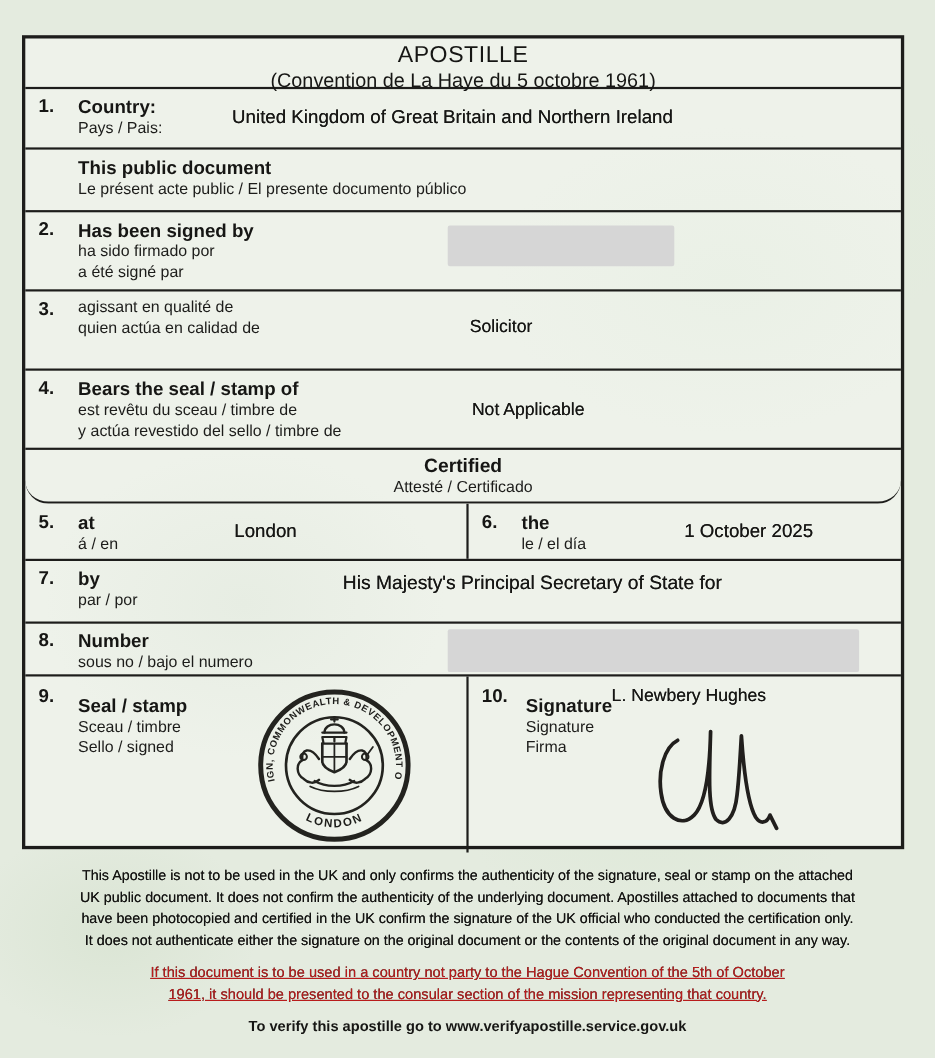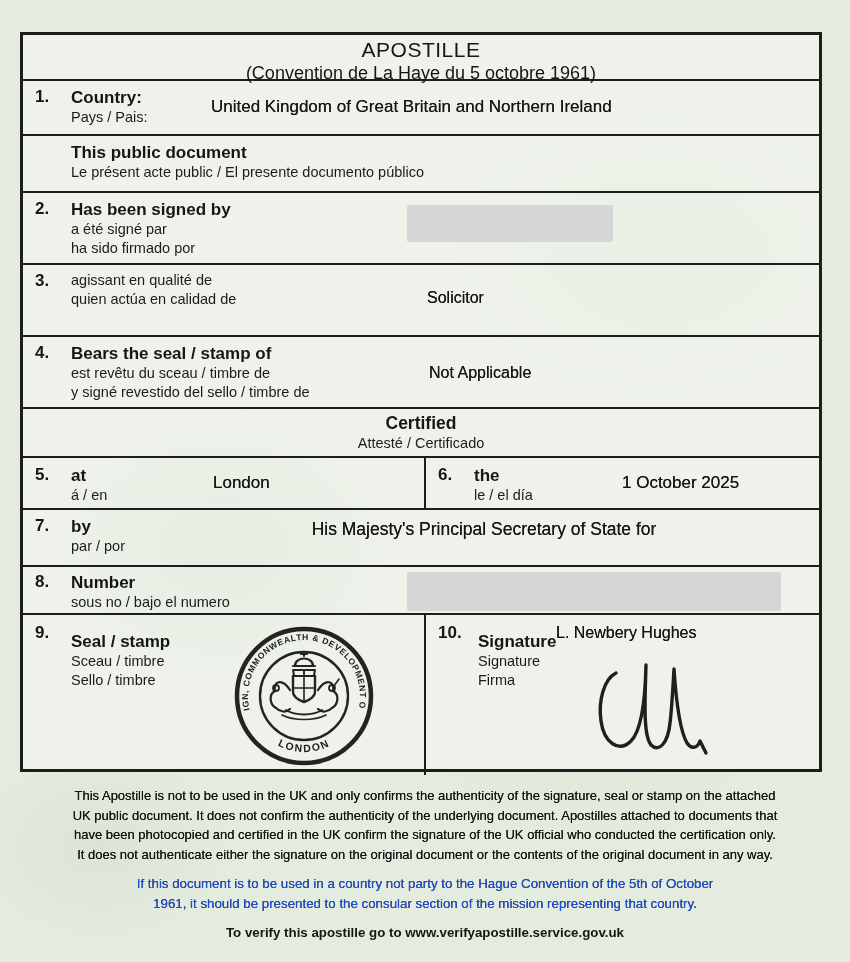--- a/index.html
+++ b/index.html
@@ -34,21 +34,21 @@
   .val{position:absolute;font-size:16px;text-shadow:0 0 .4px #2a2a28;}
   .redact{position:absolute;background:#d6d6d6;border-radius:2px;}
   .r1{height:55px;}
   .r1 .val{left:188px;top:16px;font-size:17px;}
   .rpub{height:57px;}
   .r2{height:72px;}
   .r3{height:72px;}
   .r3 .val{left:404px;top:24px;}
   .r4{height:72px;}
   .r4 .val{left:406px;top:27px;}
-  .rcert{height:49px;text-align:center;padding-top:4px;}
+  .rcert{height:49px;text-align:center;padding-top:4px;border-radius:21px;}
   .rcert .main{font-size:17.5px;}
   .split{display:flex;}
   .cell{position:relative;box-sizing:border-box;}
   .cellL{width:403px;border-right:2px solid #1d1d1b;}
   .cellR{flex:1;}
   .r56{height:52px;}
   .r56 .num{top:7px;}
   .r56 .lblblk{padding-top:7px;}
   .r56 .cellL .val{left:190px;top:15px;font-size:17px;}
   .r56 .cellR .val{left:196px;top:15px;font-size:17px;}
@@ -62,21 +62,21 @@
   .r910 .num{top:8px;}
   .r910 .lblblk{padding-top:16px;}
   .r910 .cellR .lblblk{padding-left:52px;}
   .sealwrap{position:absolute;left:206px;top:6px;width:150px;height:150px;}
   .pname{position:absolute;left:130px;top:9px;font-size:16px;text-shadow:0 0 .4px #2a2a28;}
   .sigwrap{position:absolute;left:168px;top:36px;width:130px;height:118px;}
   .footer{position:absolute;left:0;top:774px;width:850px;text-align:center;}
   .fp1{margin:12px auto 0;width:730px;font-size:13px;line-height:19.5px;
        color:#131311;text-shadow:0 0 .45px #2e2e2c;}
   .fp2{margin:10px auto 0;width:700px;font-size:13.3px;line-height:19.5px;
-       color:#1d4ed8;text-shadow:0 0 .45px #2e2e2c;}
+       color:#b91c1c;text-shadow:0 0 .45px #2e2e2c;text-decoration:underline;}
   .fp3{margin:12px auto 0;font-size:13.3px;font-weight:bold;}
   .fline{display:block;}
   svg{display:block;}
 </style>
 </head>
 <body>
 
 <div class="tbl">
 
   <div class="row hdr">
@@ -97,41 +97,41 @@
     <div class="lblblk">
       <div class="main">This public document</div>
       <div class="sub">Le présent acte public / El presente documento público</div>
     </div>
   </div>
 
   <div class="row r2">
     <span class="num">2.</span>
     <div class="lblblk">
       <div class="main">Has been signed by</div>
+      <div class="sub">ha sido firmado por</div>
       <div class="sub">a été signé par</div>
-      <div class="sub">ha sido firmado por</div>
     </div>
     <div class="redact" style="left:384px;top:12px;width:206px;height:37px;"></div>
   </div>
 
   <div class="row r3">
     <span class="num">3.</span>
     <div class="lblblk">
       <div class="sub">agissant en qualité de</div>
       <div class="sub">quien actúa en calidad de</div>
     </div>
     <span class="val">Solicitor</span>
   </div>
 
   <div class="row r4">
     <span class="num">4.</span>
     <div class="lblblk">
       <div class="main">Bears the seal / stamp of</div>
       <div class="sub">est revêtu du sceau / timbre de</div>
-      <div class="sub">y signé revestido del sello / timbre de</div>
+      <div class="sub">y actúa revestido del sello / timbre de</div>
     </div>
     <span class="val">Not Applicable</span>
   </div>
 
   <div class="row rcert">
     <div class="main">Certified</div>
     <div class="sub">Attesté / Certificado</div>
   </div>
 
   <div class="row r56 split">
@@ -172,21 +172,21 @@
     </div>
     <div class="redact" style="left:384px;top:5px;width:374px;height:39px;"></div>
   </div>
 
   <div class="row r910 split">
     <div class="cell cellL">
       <span class="num">9.</span>
       <div class="lblblk">
         <div class="main">Seal / stamp</div>
         <div class="sub">Sceau / timbre</div>
-        <div class="sub">Sello / timbre</div>
+        <div class="sub">Sello / signed</div>
       </div>
       <div class="sealwrap">
         <svg viewBox="-75 -75 150 150" width="150" height="150">
           <circle r="67" fill="none" stroke="#23231f" stroke-width="4.5"></circle>
           <circle r="44" fill="none" stroke="#23231f" stroke-width="2.4"></circle>
           <path id="sealArc" d="M -54.1,14.5 A 56,56 0 1 1 54.1,14.5" fill="none"></path>
           <path id="sealBottom" d="M -25,50.1 A 56,56 0 0 0 25,50.1" fill="none"></path>
           <text font-size="8.6" font-weight="bold" letter-spacing="0.6" fill="#1d1d1a" font-family="Liberation Sans, sans-serif">
             <textPath href="#sealArc" startOffset="50%" text-anchor="middle">FOREIGN, COMMONWEALTH &amp; DEVELOPMENT OFFICE</textPath>
           </text>

